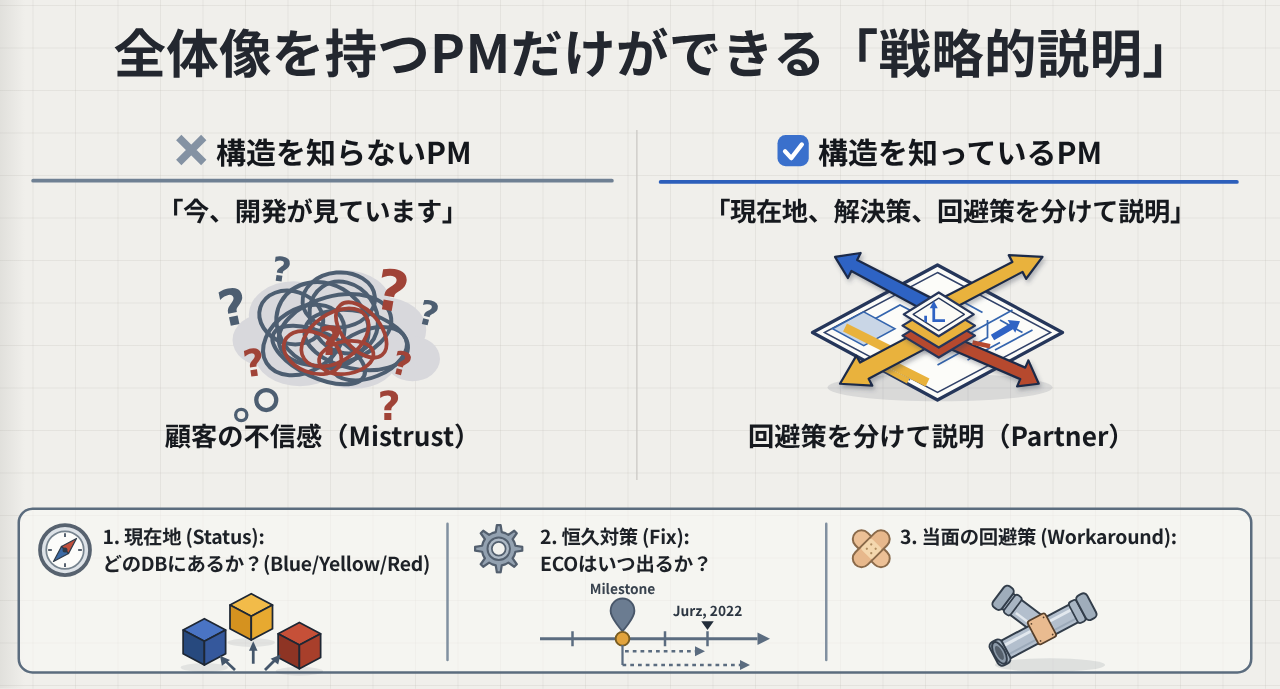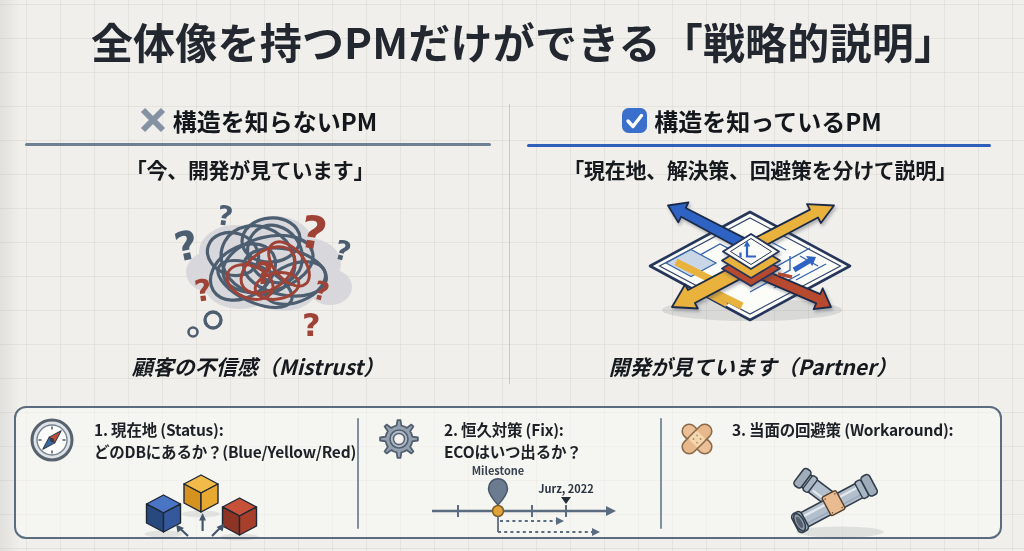--- a/index.html
+++ b/index.html
@@ -36,22 +36,22 @@
 
   .quote { position:absolute; top:155px; height:28px; line-height:28px;
     text-align:center; font-size:21px; font-weight:700; color:#16191e; letter-spacing:-0.3px; white-space:nowrap; }
   .quote.left  { left:25px;  width:450px;text-align:center; }
   .quote.right { left:527px; width:466px; }
 
   .illu { position:absolute; }
   .illu.tangle { left:140px; top:192px; }
   .illu.map    { left:644px; top:196px; }
 
-  .caption { position:absolute; top:351px; height:30px; line-height:30px;
-    text-align:center; font-size:21px; font-weight:700; color:#16191e; white-space:nowrap;font-style:italic; }
+  .caption { position:absolute; top:334px; height:30px; line-height:30px;
+    text-align:center; font-size:21px; font-weight:700; color:#16191e; white-space:nowrap; }
   .caption.left  { left:25px;  width:466px; }
   .caption.right { left:527px; width:452px; }
 
   .v-divider { position:absolute; left:509px; top:104px; width:1px; height:280px;
     background:#c9c8c3; }
 
   
   .panel { position:absolute; left:14px; top:406px; width:988px; height:133px;
     border:2.5px solid #5b6c7e; border-radius:12px;
     background:rgba(250,249,245,.55); }
@@ -59,21 +59,21 @@
     background:#8190a0; border-radius:1px; }
   .panel-divider.d1 { left:341px; }
   .panel-divider.d2 { left:644px; }
 
   .p-icon { position:absolute; }
   .p-icon.compass { left:13px; top:9px; }
   .p-icon.gear    { left:363px; top:11px; }
   .p-icon.bandage { left:659px; top:9px; }
 
   .p-text { position:absolute; top:10px; font-size:15.5px; font-weight:700;
-    color:#1d2127; line-height:22px; letter-spacing:-0.2px; white-space:nowrap;margin-left:12px; }
+    color:#1d2127; line-height:22px; letter-spacing:-0.2px; white-space:nowrap; }
   .p-text.t1 { left:66px; }
   .p-text.t2 { left:416px; }
   .p-text.t3 { left:704px; }
 
   .p-illu { position:absolute; }
   .p-illu.cubes    { left:111px; top:65px; }
   .p-illu.timeline { left:410px; top:56px; }
   .p-illu.pipe     { left:774px; top:56px; }
 </style>
 </head>
@@ -195,21 +195,21 @@
     <polygon points="107,42.5 127.5,55.5 107,68.5 86.5,55.5" fill="none" stroke-width="1"></polygon>
   </g>
   <g fill="none" stroke="#2f63c4" stroke-width="2.2">
     <polyline points="112,60.5 103,60.5 103,50"></polyline>
     <polyline points="96.5,56.5 96.5,61.5"></polyline>
   </g>
   <polygon points="99.8,50.5 106.2,50.5 103,44.5" fill="#2f63c4"></polygon>
 </svg>
 
 <div class="caption left">顧客の不信感（Mistrust）</div>
-<div class="caption right">開発が見ています（Partner）</div>
+<div class="caption right">回避策を分けて説明（Partner）</div>
 
 <div class="panel">
   <div class="panel-divider d1"></div>
   <div class="panel-divider d2"></div>
 
   <svg class="p-icon compass" width="46" height="46" viewBox="0 0 46 46">
     <circle cx="23" cy="23" r="20" fill="#dee3e8" stroke="#57626f" stroke-width="3"></circle>
     <circle cx="23" cy="23" r="15" fill="#fcfcfa" stroke="#77848f" stroke-width="1.4"></circle>
     <g stroke="#57626f" stroke-width="1.6">
       <line x1="23" y1="9.5" x2="23" y2="12.5"></line>

